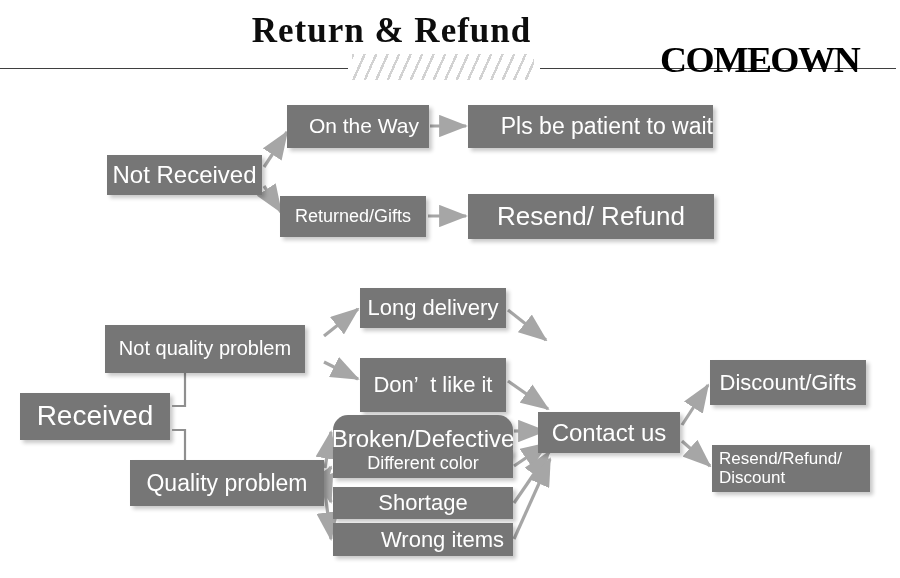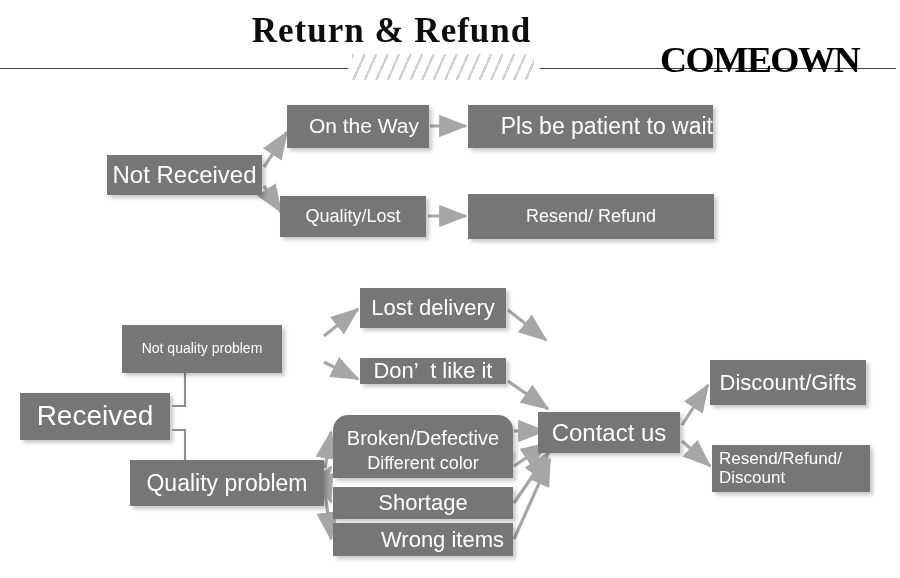--- a/index.html
+++ b/index.html
@@ -150,55 +150,55 @@
 
   <div class="node" style="left:287px; top:105px; width:142px; height:43px; font-size:21px;padding-left:12px;">
     <span>On the Way</span>
   </div>
 
   <div class="node" style="left:468px; top:105px; width:245px; height:43px; font-size:23px;justify-content:flex-end;">
     <span>Pls be patient to wait</span>
   </div>
 
   <div class="node" style="left:280px; top:196px; width:146px; height:41px; font-size:18px;">
-    <span>Quality/Lost</span>
-  </div>
-
-  <div class="node" style="left:468px; top:194px; width:246px; height:45px; font-size:18px;">
+    <span>Returned/Gifts</span>
+  </div>
+
+  <div class="node" style="left:468px; top:194px; width:246px; height:45px; font-size:26px;">
     <span>Resend/ Refund</span>
   </div>
 
   <div class="node" style="left:20px; top:393px; width:150px; height:47px; font-size:28px;">
     <span>Received</span>
   </div>
 
   <svg id="stems" style="position:absolute;left:0;top:0;width:900px;height:578px;pointer-events:none;" viewBox="0 0 900 578" xmlns="http://www.w3.org/2000/svg">
     <g stroke="#8f8f8f" stroke-width="2.2" fill="none">
       <path d="M172,406 L185,406 L185,372"></path>
       <path d="M172,430 L185,430 L185,466"></path>
     </g>
   </svg>
 
-  <div class="node" style="left:122px; top:325px; width:160px; height:48px; font-size:14px;">
+  <div class="node" style="left:105px; top:325px; width:200px; height:48px; font-size:20px;">
     <span>Not quality problem</span>
   </div>
 
   <div class="node" style="left:130px; top:460px; width:194px; height:46px; font-size:23px;">
     <span>Quality problem</span>
   </div>
 
   <div class="node" style="left:360px; top:288px; width:146px; height:40px; font-size:22px;">
-    <span>Lost delivery</span>
-  </div>
-
-  <div class="node" style="left:360px; top:358px; width:146px; height:26px; font-size:22px;">
+    <span>Long delivery</span>
+  </div>
+
+  <div class="node" style="left:360px; top:358px; width:146px; height:54px; font-size:22px;">
     <span>Don’  t like it</span>
   </div>
 
-  <div class="node" style="left:333px; top:415px; width:180px; height:48px; font-size:20px;border-radius:15px;">
+  <div class="node" style="left:333px; top:415px; width:180px; height:48px; font-size:24px;border-radius:15px;">
     <span>Broken/Defective</span>
   </div>
 
   <div class="node" style="left:333px; top:450px; width:180px; height:28px; font-size:18px;">
     <span>Different color</span>
   </div>
 
   <div class="node" style="left:333px; top:487px; width:180px; height:32px; font-size:22px;">
     <span>Shortage</span>
   </div>

